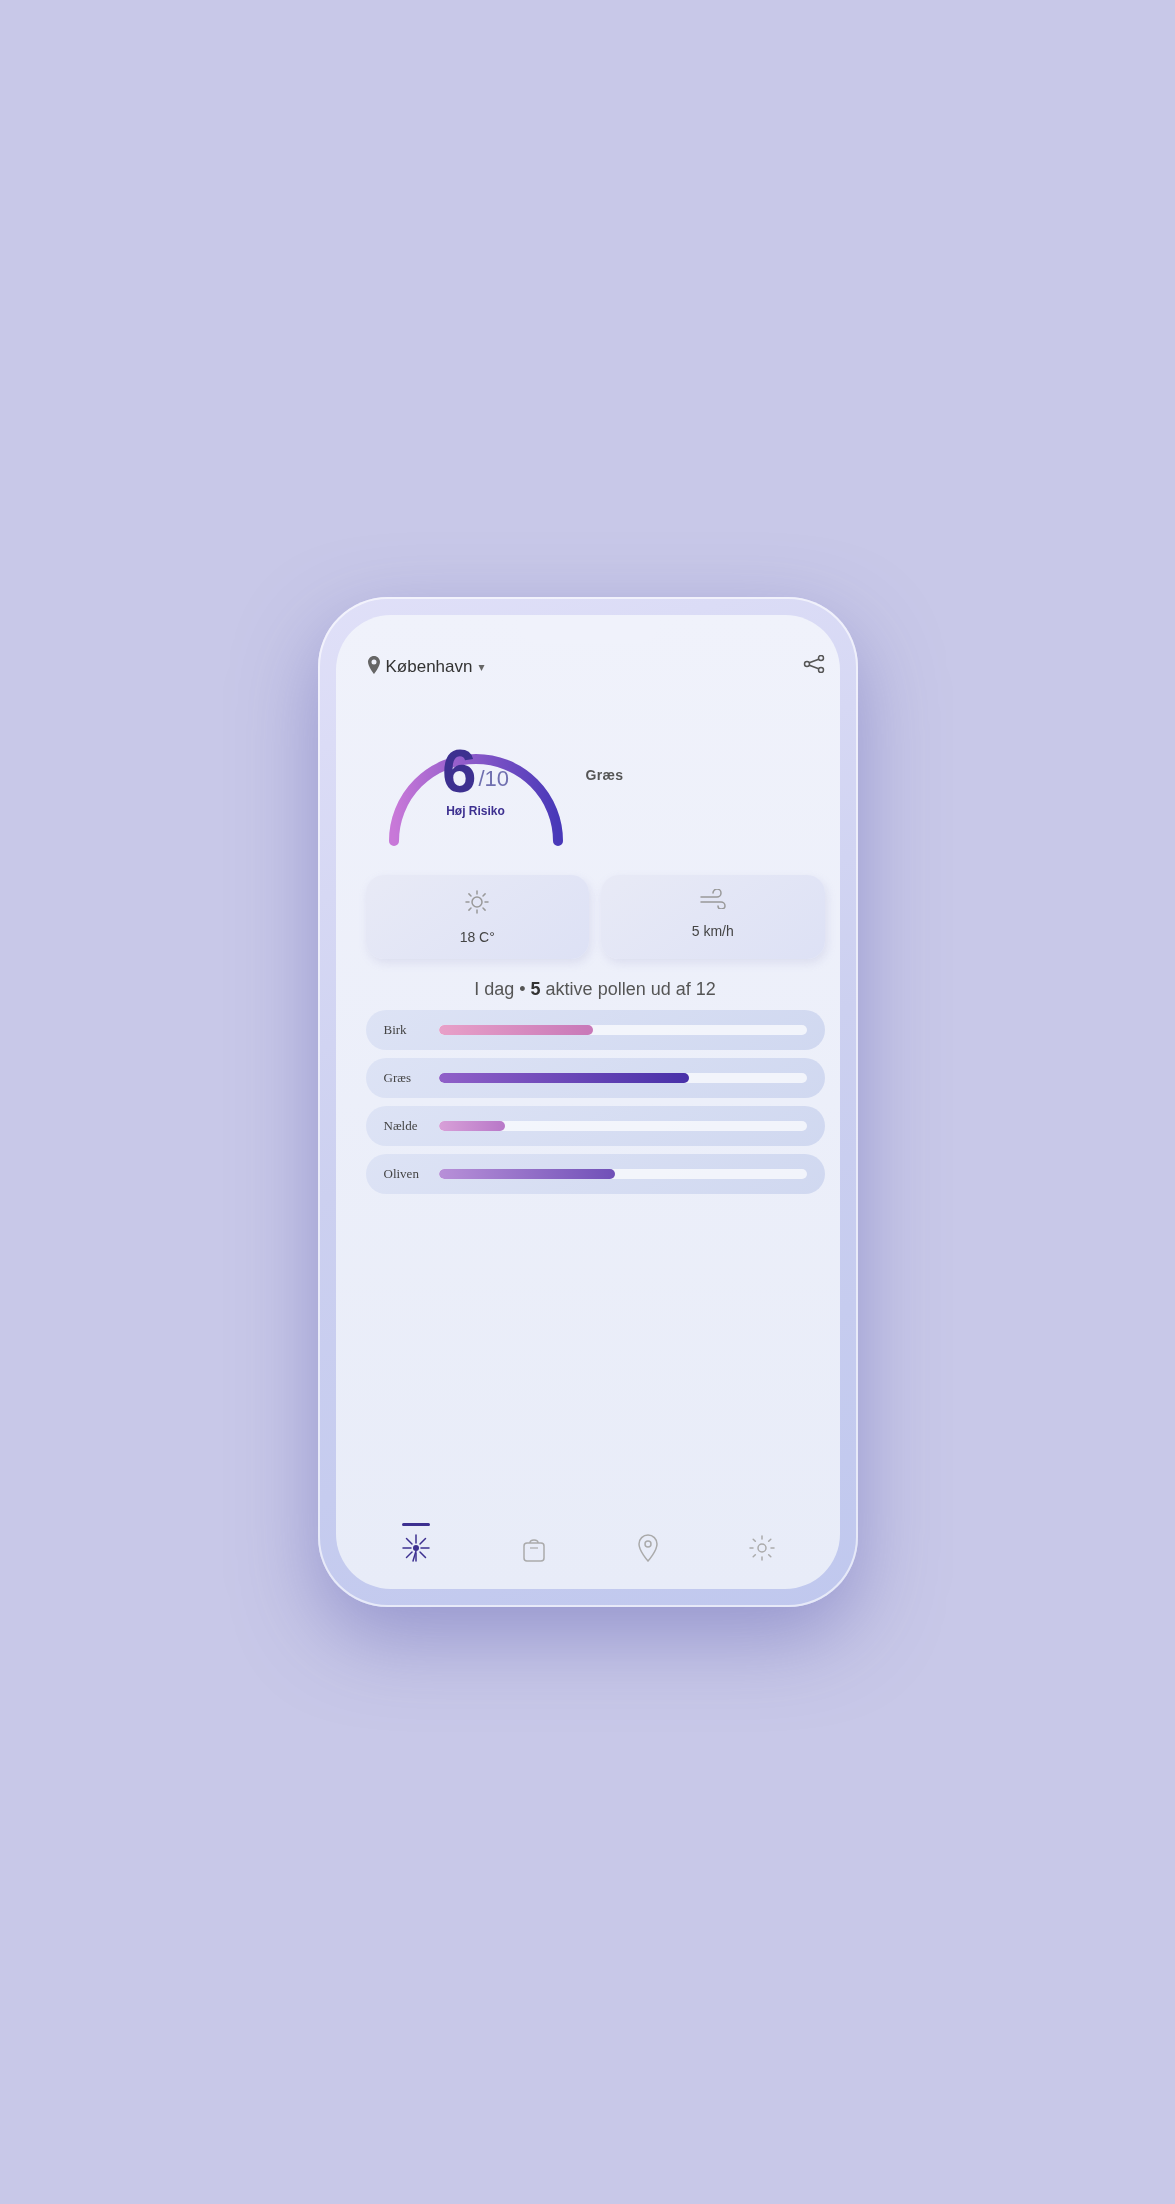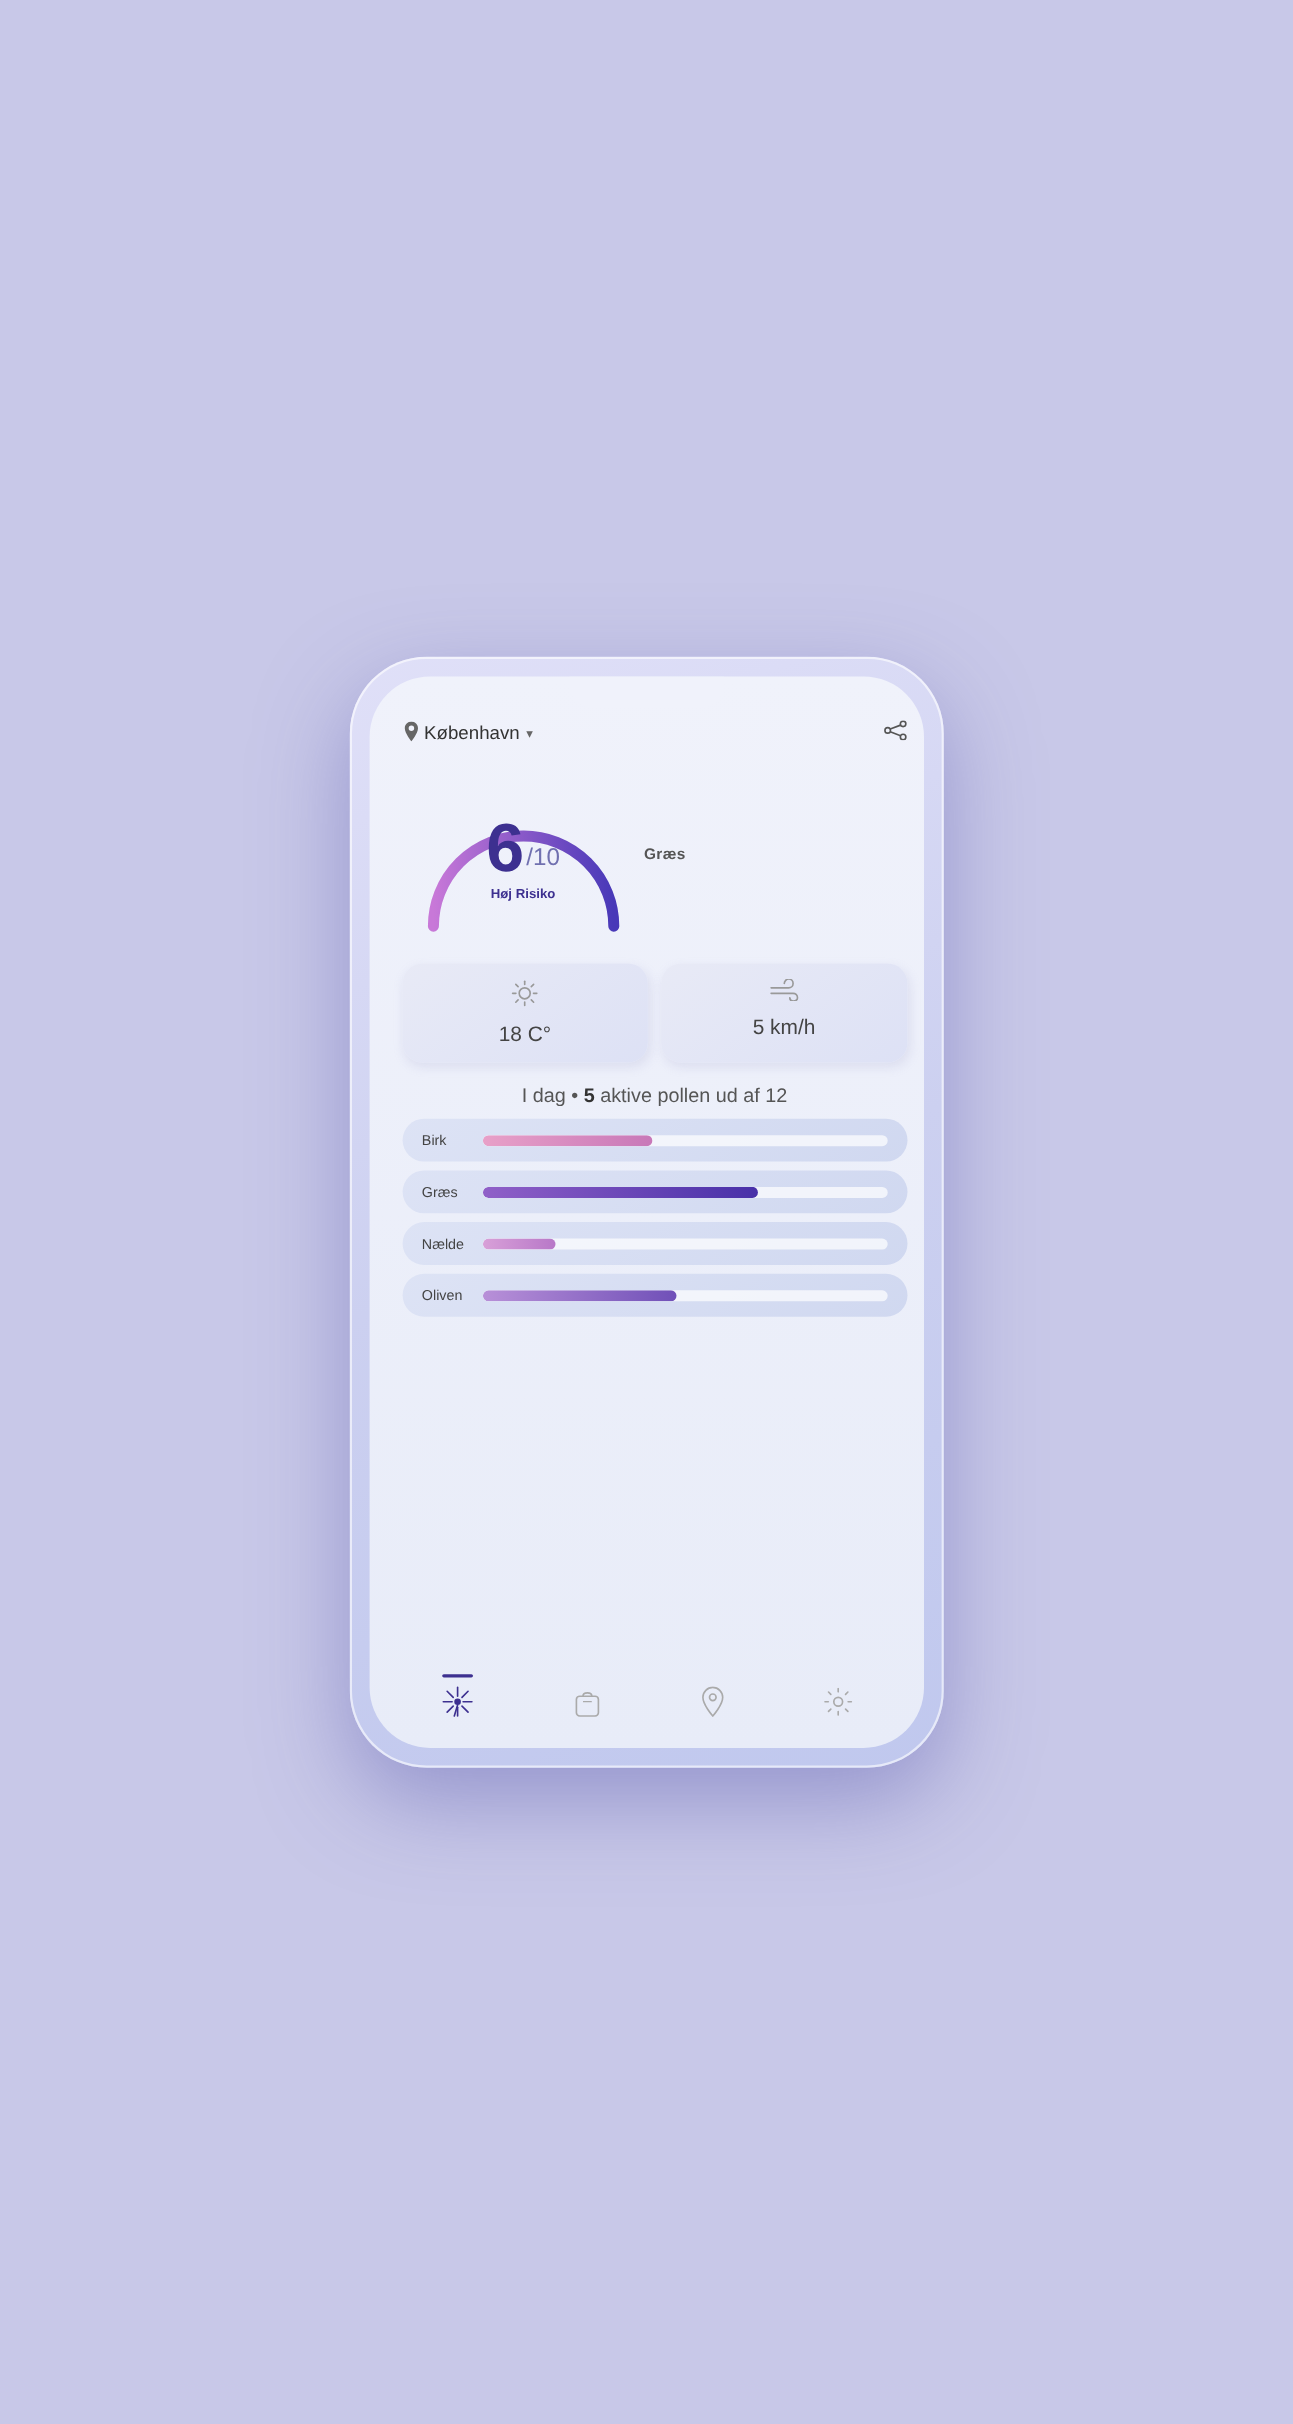--- a/index.html
+++ b/index.html
@@ -167,21 +167,21 @@
       flex: 1;
       box-shadow: 2px 4px 10px rgba(150,150,200,0.2);
     }
 
     .weather-icon {
       font-size: 22px;
       color: #777;
     }
 
     .weather-value {
-      font-size: 19px;
+      font-size: 14px;
       color: #444;
       font-weight: 400;
     }
 
     
     .pollen-summary {
       font-size: 18px;
       color: #555;
       text-align: center;
       margin: 8px 0 10px 0;
@@ -200,20 +200,21 @@
       flex: 1;
     }
 
     .pollen-bar-row {
       background: linear-gradient(145deg, #dde3f5, #d0d8f0);
       border-radius: 20px;
       padding: 12px 18px;
       display: flex;
       align-items: center;
       gap: 0;
+      font-family: Liberation Serif, serif;
     }
 
     .pollen-bar-name {
       font-size: 13px;
       color: #444;
       width: 55px;
       flex-shrink: 0;
     }
 
     .bar-track {

